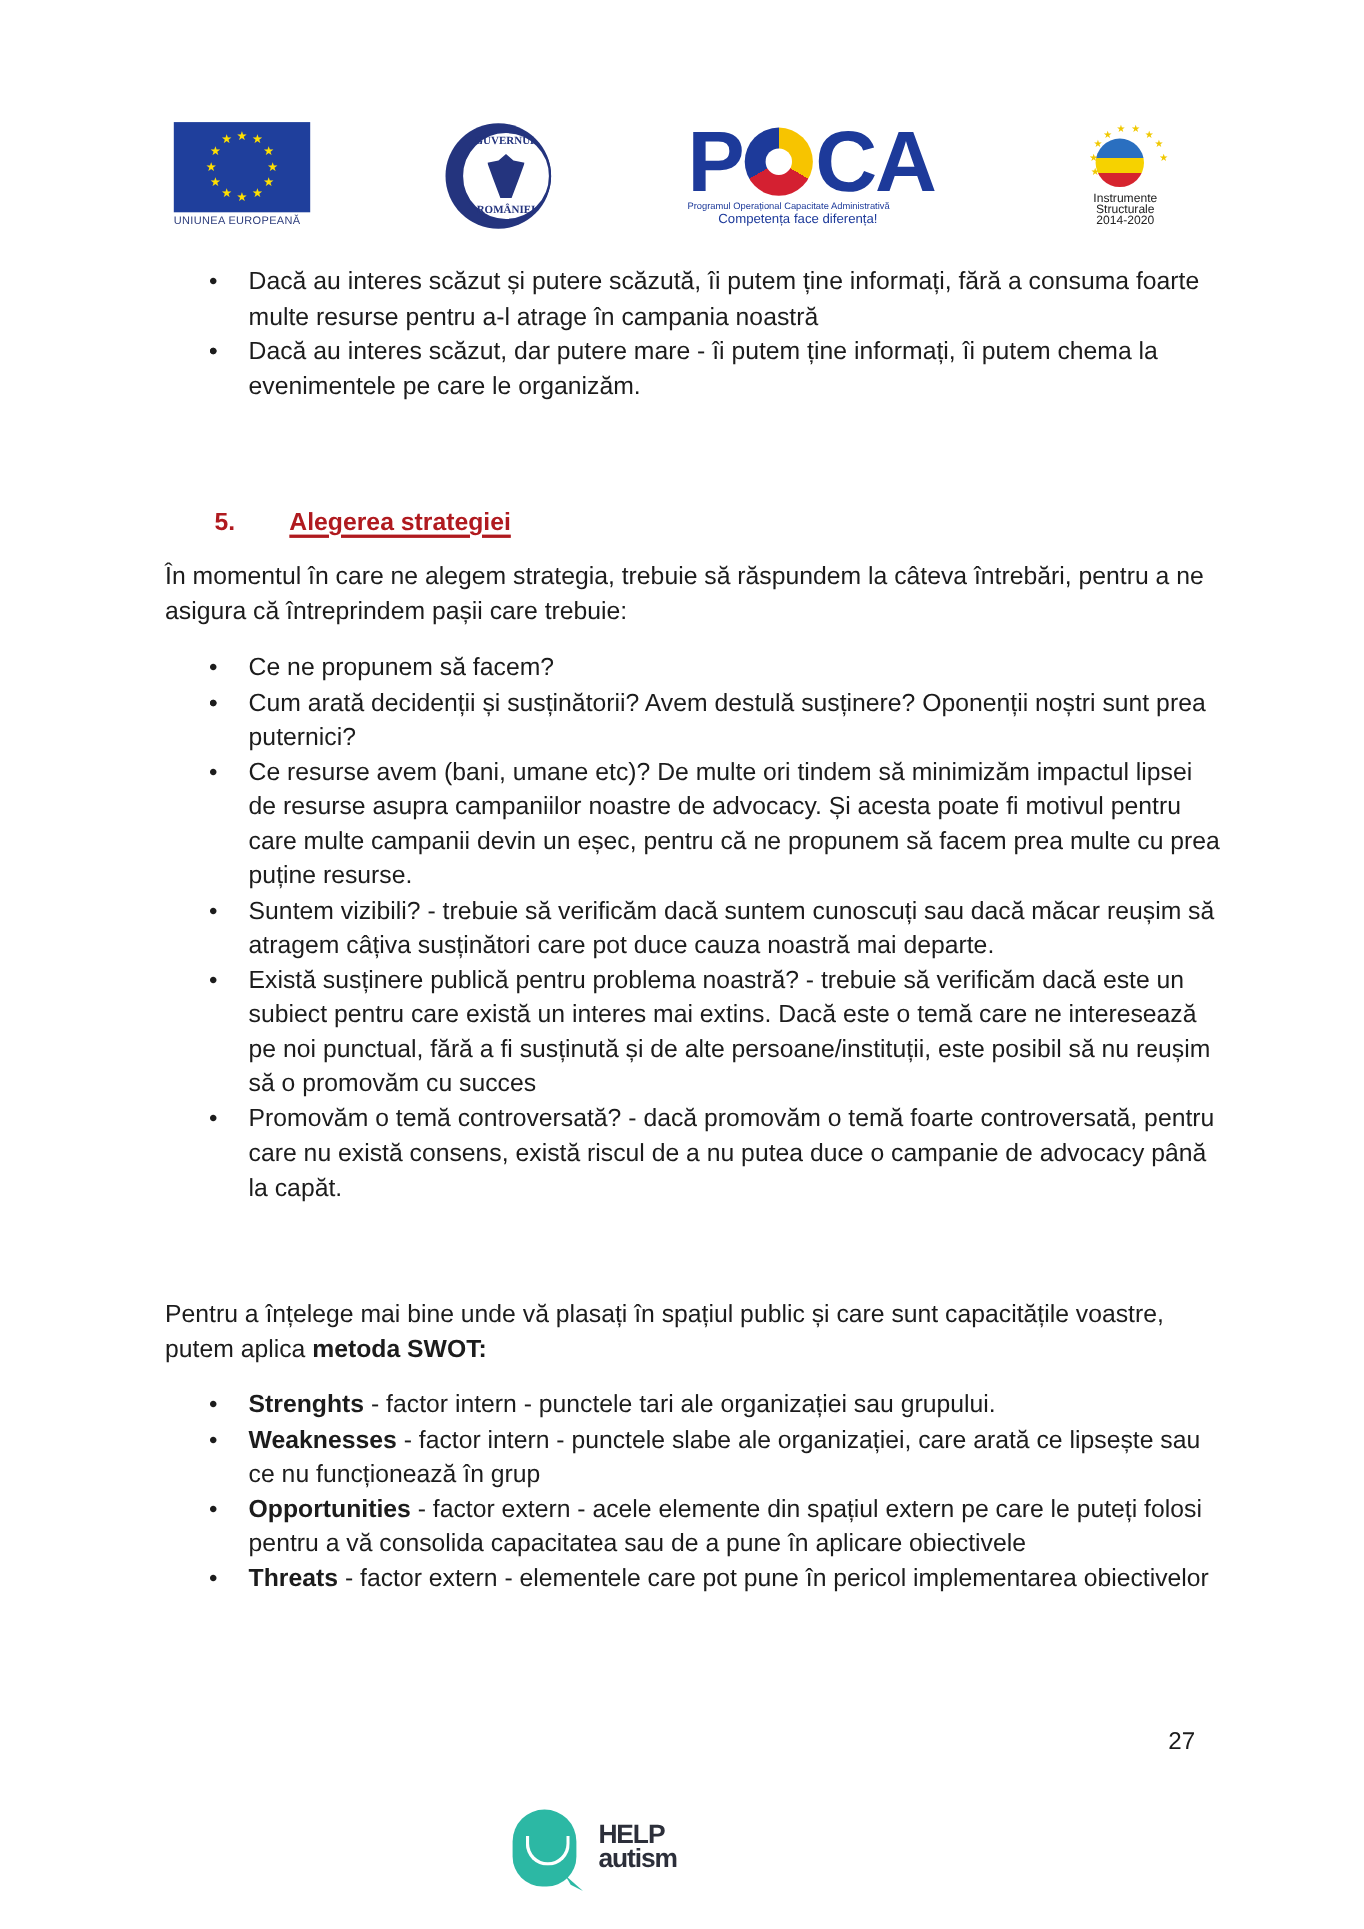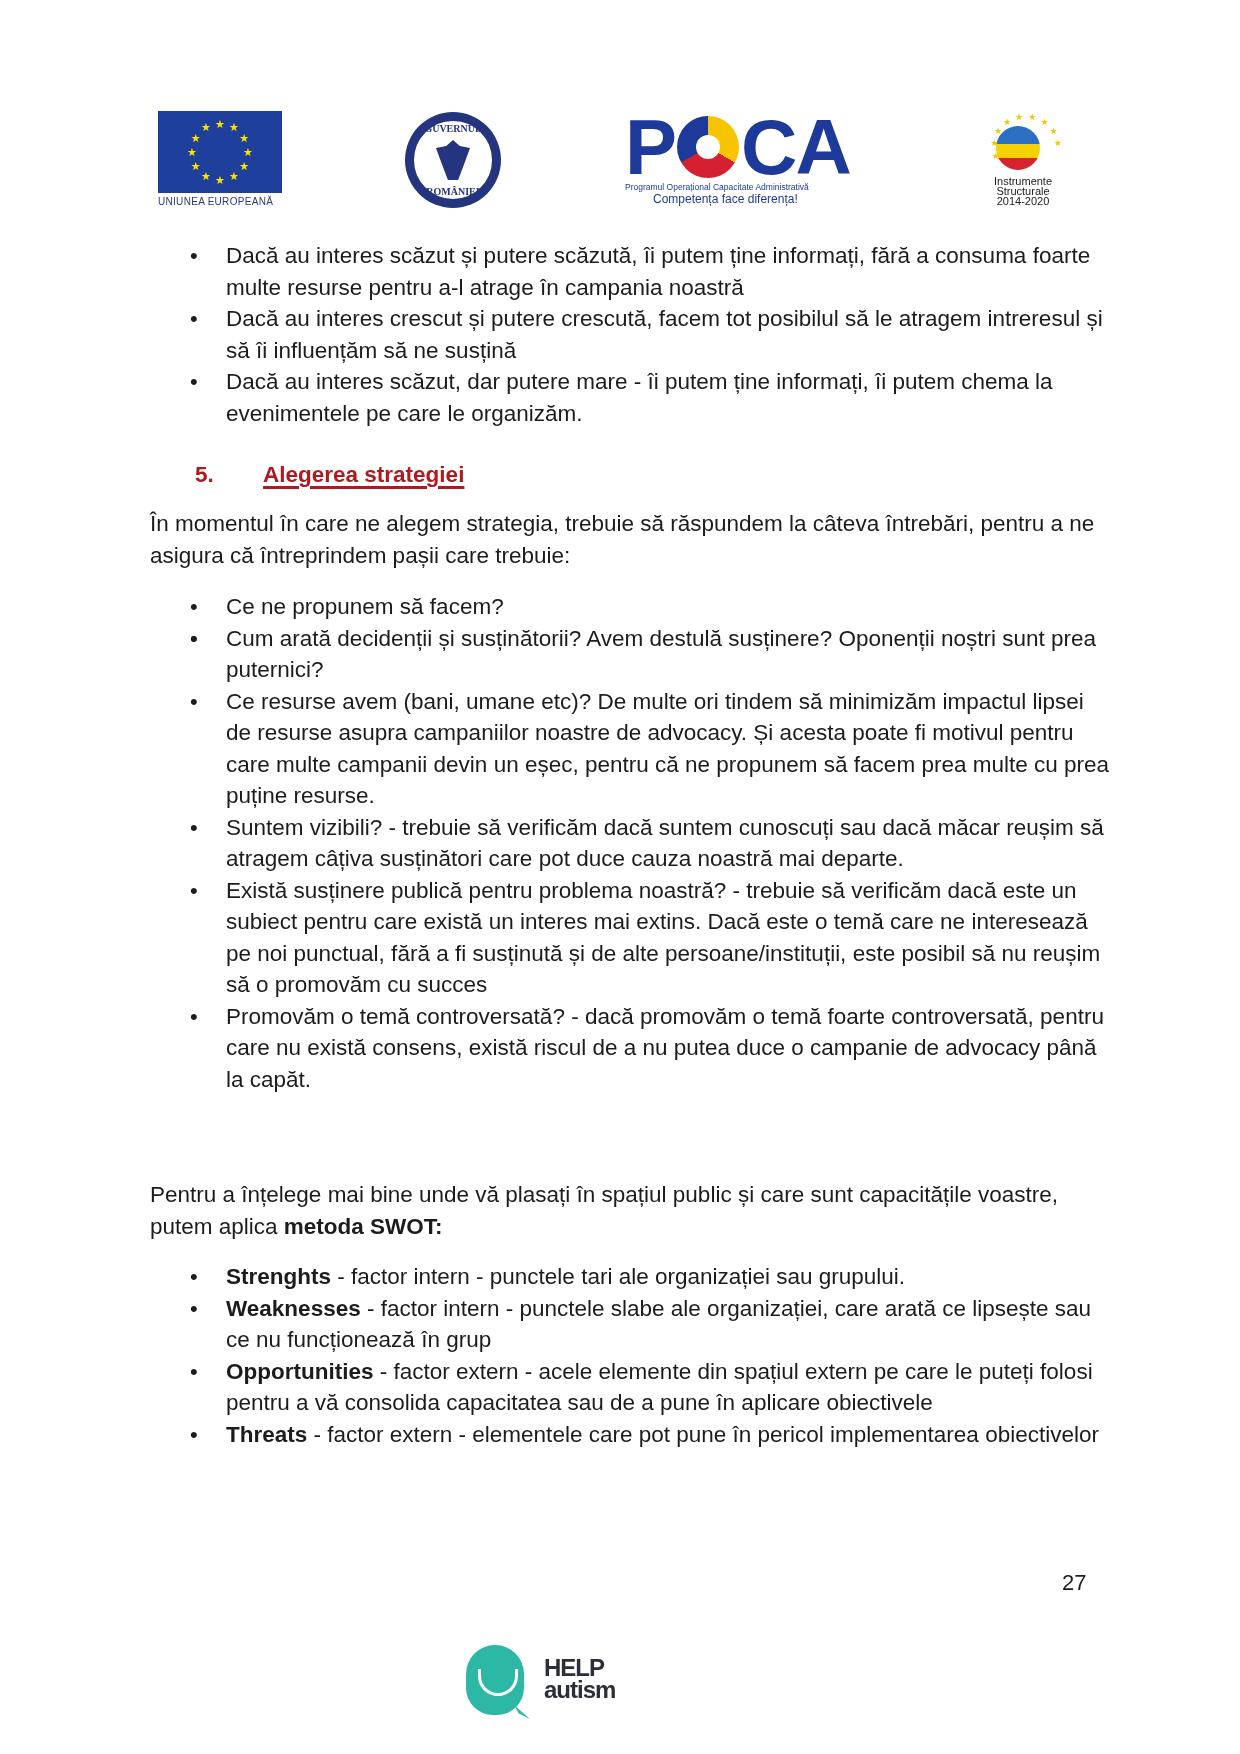--- a/index.html
+++ b/index.html
@@ -10,21 +10,21 @@
   .logo { position: absolute; }
 
   
   .eu { left: 158px; top: 15px; width: 124px; }
   .eu-flag { width: 124px; height: 82px; background: #1f3f9c; position: relative; }
   .eu-star { position: absolute; color: #ffe000; font-size: 11px; line-height: 11px; width: 11px; height: 11px; text-align: center; }
   .eu-label { font-size: 10px; color: #2a3a7a; margin-top: 3px; letter-spacing: 0.3px; white-space: nowrap; }
 
   
   .gov { left: 405px; top: 16px; width: 96px; height: 96px; border-radius: 50%;
-         background: #24347e; display: flex; align-items: center; justify-content: center; }
+         background: #24347e; display: flex; align-items: center; justify-content: flex-end; }
   .gov-inner { width: 78px; height: 78px; border-radius: 50%; background: #fff; border: 2px solid #24347e;
                display:flex; align-items:center; justify-content:center; position: relative; }
   .gov-eagle { width: 34px; height: 40px; background: #24347e; clip-path: polygon(50% 0, 70% 15%, 100% 20%, 85% 55%, 65% 100%, 35% 100%, 15% 55%, 0 20%, 30% 15%); }
   .gov-text-top, .gov-text-bot { position: absolute; font-family: "Liberation Serif", serif; font-size: 10px; font-weight: bold; color: #24347e; }
   .gov-text-top { top: 2px; left: 0; right: 0; text-align: center; }
   .gov-text-bot { bottom: 2px; left: 0; right: 0; text-align: center; }
 
   
   .poca { left: 625px; top: 18px; width: 230px; }
   .poca-word { display: flex; align-items: flex-end; height: 66px; }
@@ -119,21 +119,21 @@
       </div>
     <div class="instr-label">Instrumente Structurale</div>
     <div class="instr-label">2014-2020</div>
   </div>
 </div>
 
 <div class="content">
 
   <ul class="blist txt" style="top:240px;">
     <li><span class="bullet">•</span><span>Dacă au interes scăzut și putere scăzută, îi putem ține informați, fără a consuma foarte multe resurse pentru a-l atrage în campania noastră</span></li>
-    <li><span class="bullet">•</span><span>Dacă au interes crescut și putere crescută, facem tot posibilul să le atragem intreresul și să îi influențăm să ne susțină</span></li>
+    <li><span class="bullet">•</span></li>
     <li><span class="bullet">•</span><span>Dacă au interes scăzut, dar putere mare - îi putem ține informați, îi putem chema la evenimentele pe care le organizăm.</span></li>
   </ul>
 
   <div class="heading">
     <span>5.</span>
     <span class="h-title">Alegerea strategiei</span>
   </div>
 
   <div class="p txt" style="top:508px;">În momentul în care ne alegem strategia, trebuie să răspundem la câteva întrebări, pentru a ne asigura că întreprindem pașii care trebuie:</div>
 

